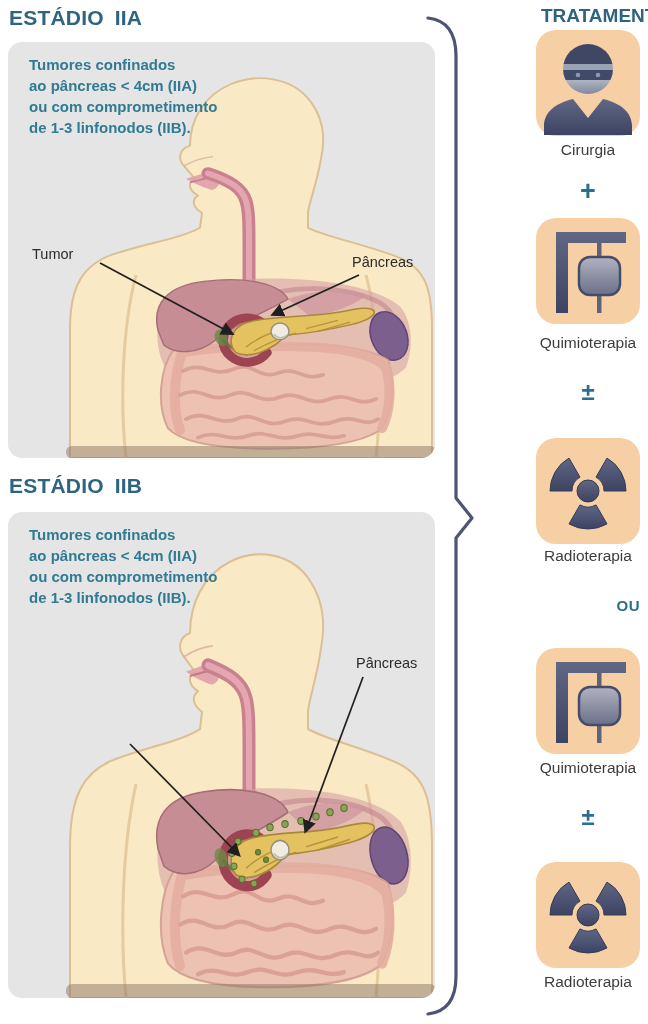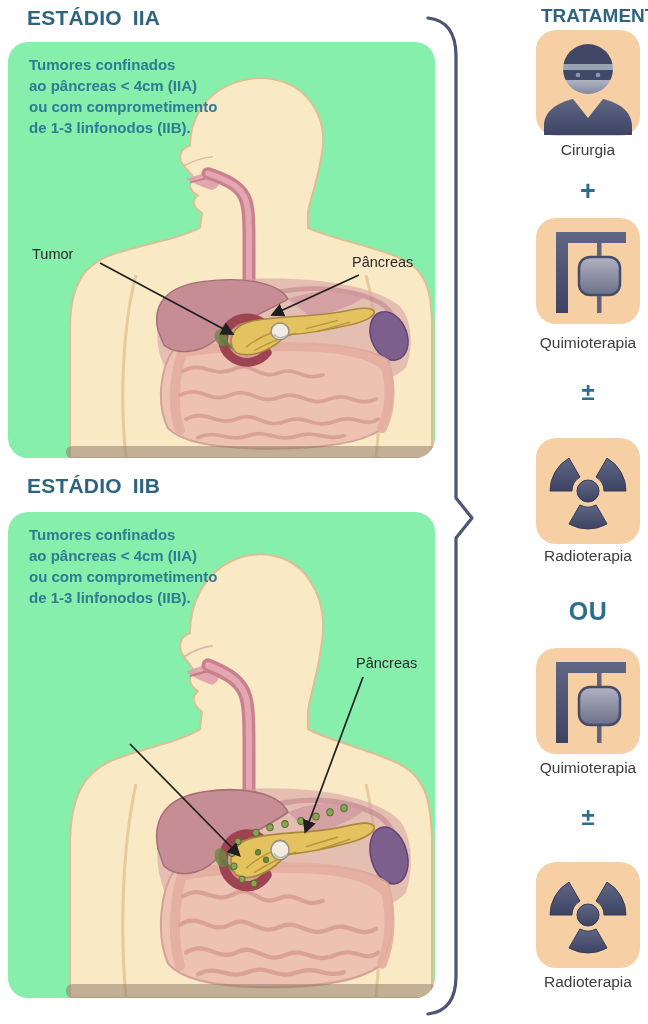--- a/index.html
+++ b/index.html
@@ -1,40 +1,40 @@
 <!DOCTYPE html>
 <html><head>
 <meta charset="utf-8">
 <style>
   html,body{margin:0;padding:0;background:#fff;}
   body{width:648px;height:1024px;position:relative;overflow:hidden;
        font-family:"Liberation Sans",sans-serif;}
-  .stage-title{position:absolute;left:27px;font-size:21px;font-weight:bold;
+  .stage-title{position:absolute;left:9px;font-size:21px;font-weight:bold;
        color:#2e6480;letter-spacing:.2px;word-spacing:5px;white-space:nowrap;}
-  .panel{position:absolute;left:8px;width:427px;background:#86efac;
-       border-radius:20px;overflow:hidden;}
+  .panel{position:absolute;left:8px;width:427px;background:#e5e5e5;
+       border-radius:14px;overflow:hidden;}
   .figure{position:absolute;left:0;top:0;width:100%;height:100%;display:block;}
   .arrows{position:absolute;left:0;top:0;width:100%;height:100%;z-index:2;}
   .desc{position:absolute;left:21px;top:12px;width:236px;font-size:15px;
        font-weight:bold;line-height:21px;color:#2f7b94;white-space:pre-line;z-index:3;}
   .organ-label{position:absolute;font-size:14.5px;line-height:17px;color:#2b2b2b;
        white-space:pre-line;z-index:3;}
   .brace{position:absolute;left:418px;top:0;width:72px;height:1024px;}
   .treatment-title{position:absolute;left:541px;top:5px;font-size:19px;
        font-weight:bold;color:#2e6480;white-space:nowrap;}
   .t-card{position:absolute;left:536px;width:104px;height:106px;
        background:#f6cfa4;border-radius:20px;}
   .t-card svg{width:100%;height:100%;display:block;}
   .t-label{position:absolute;left:521px;width:134px;text-align:center;
        font-size:15.5px;color:#3d3d3d;}
   .t-op{position:absolute;left:536px;width:104px;text-align:center;
        font-weight:bold;color:#2c6e90;}
   .op-plus{font-size:27px;}
   .op-pm{font-size:24px;}
-  .op-ou{font-size:25px;letter-spacing:.5px;}
+  .op-ou{font-size:15px;letter-spacing:.5px;text-align:right;}
 </style>
 </head>
 <body>
 
 <svg width="0" height="0" style="position:absolute" aria-hidden="true">
   <defs>
     <linearGradient id="navyGrad" x1="0" y1="0" x2="0" y2="1">
       <stop offset="0" stop-color="#60678500"></stop>
       <stop offset="0" stop-color="#606785"></stop>
       <stop offset="1" stop-color="#3d4463"></stop>

